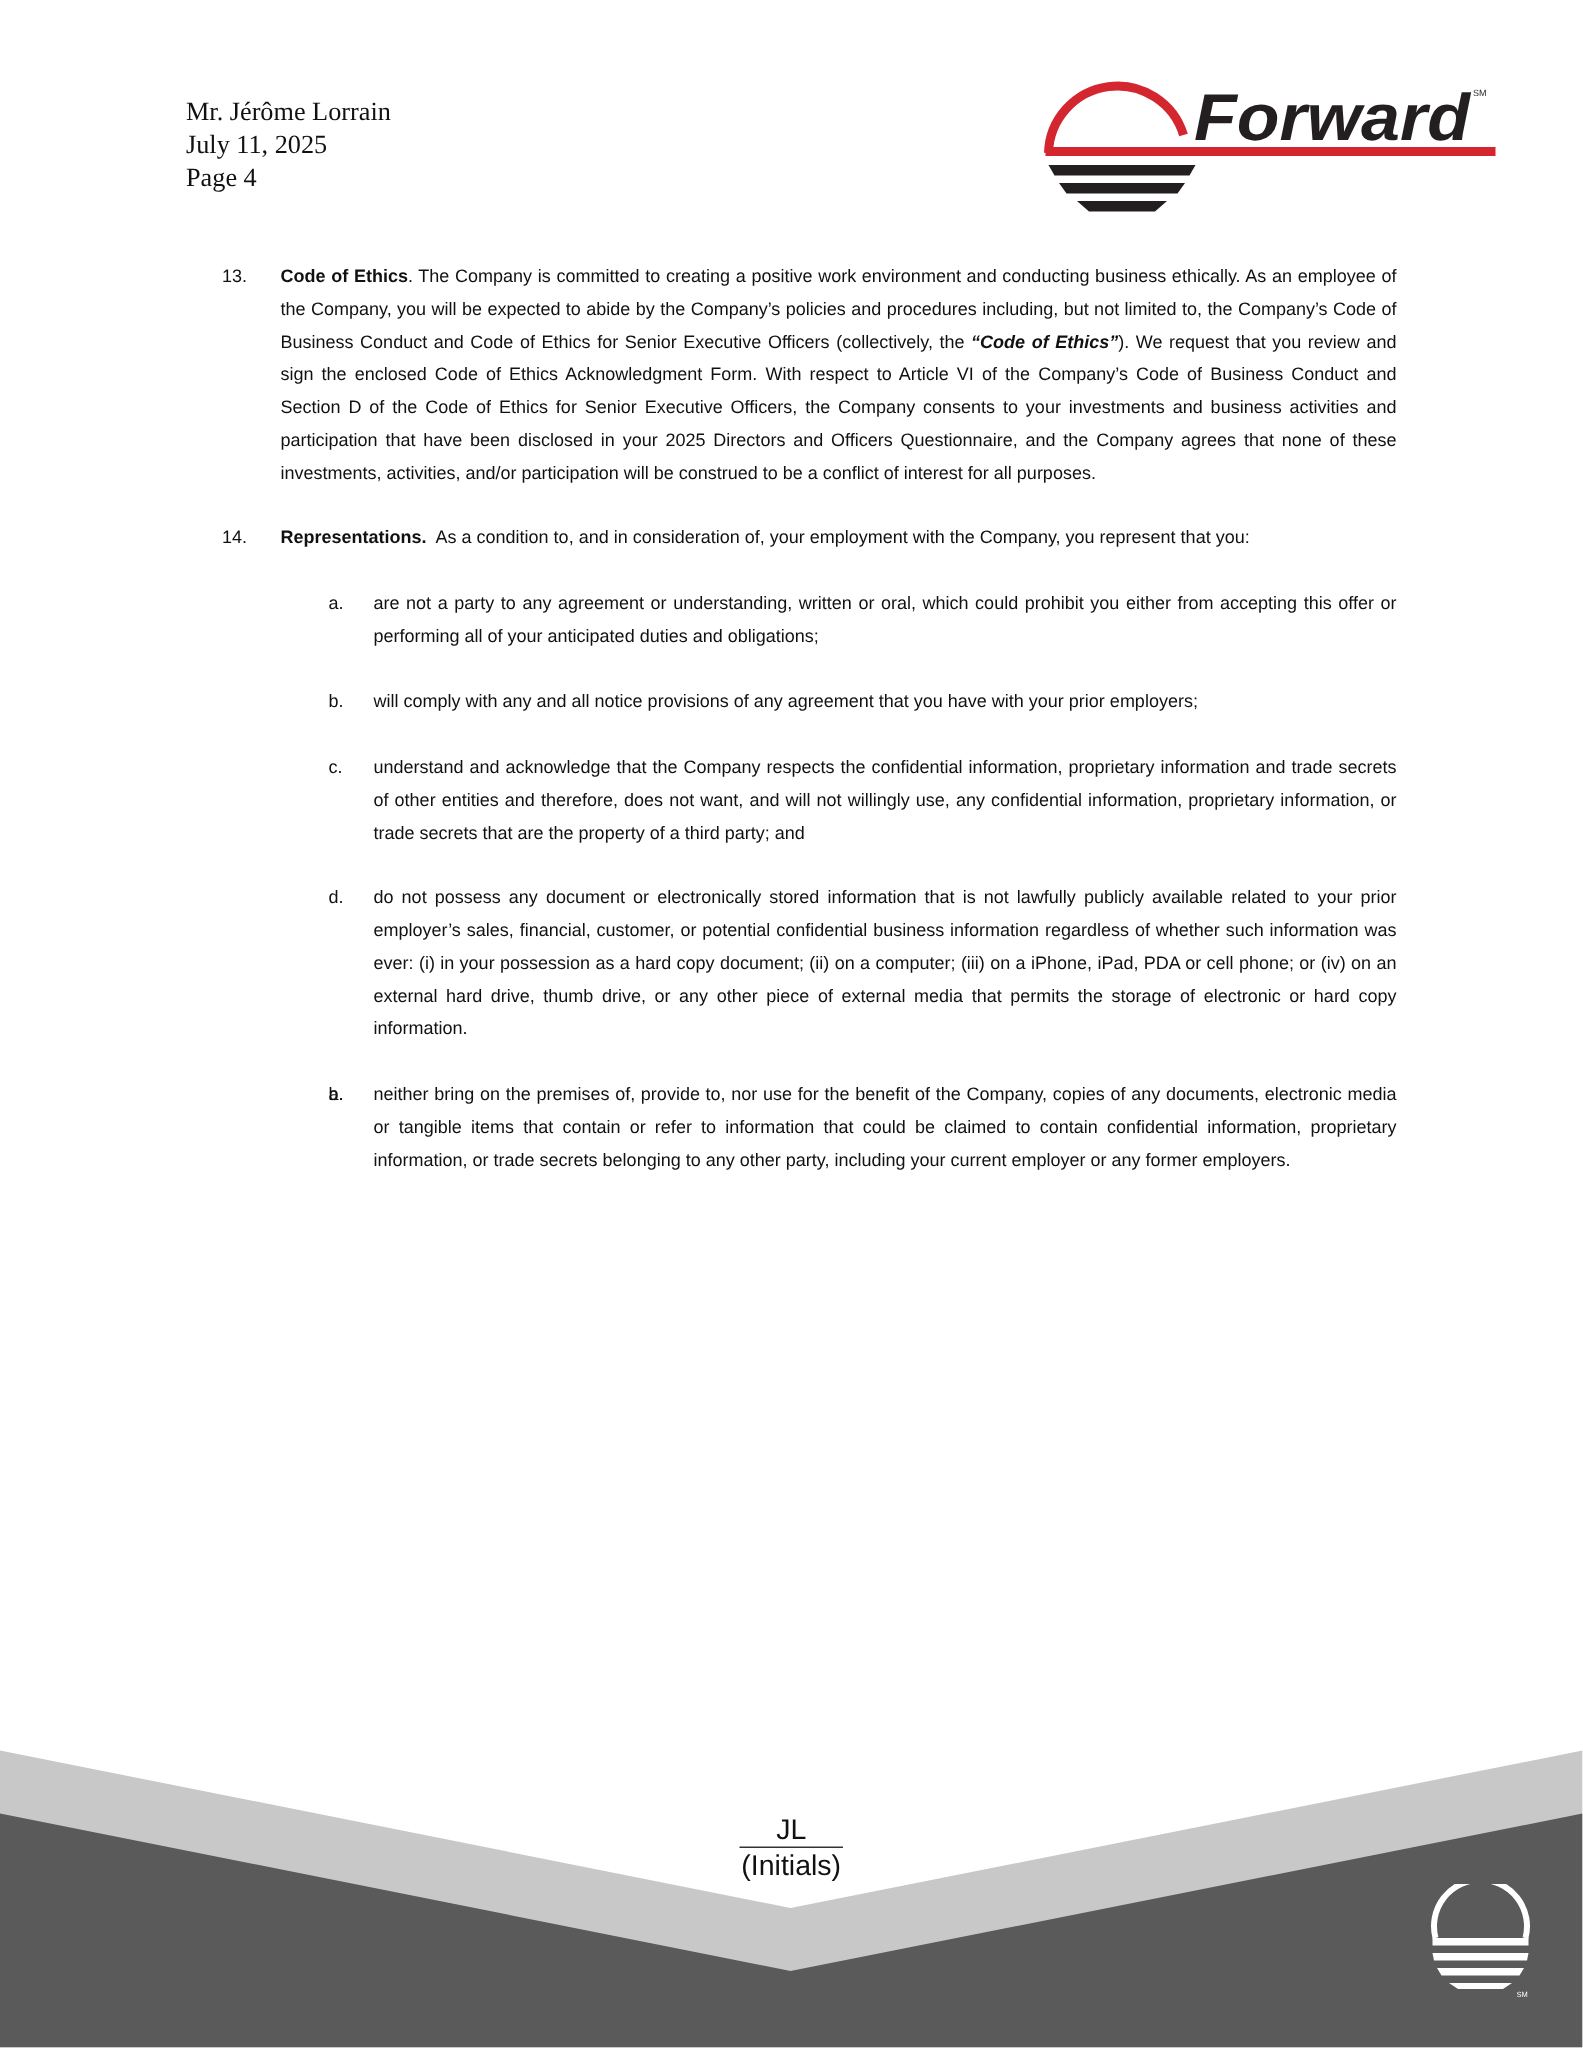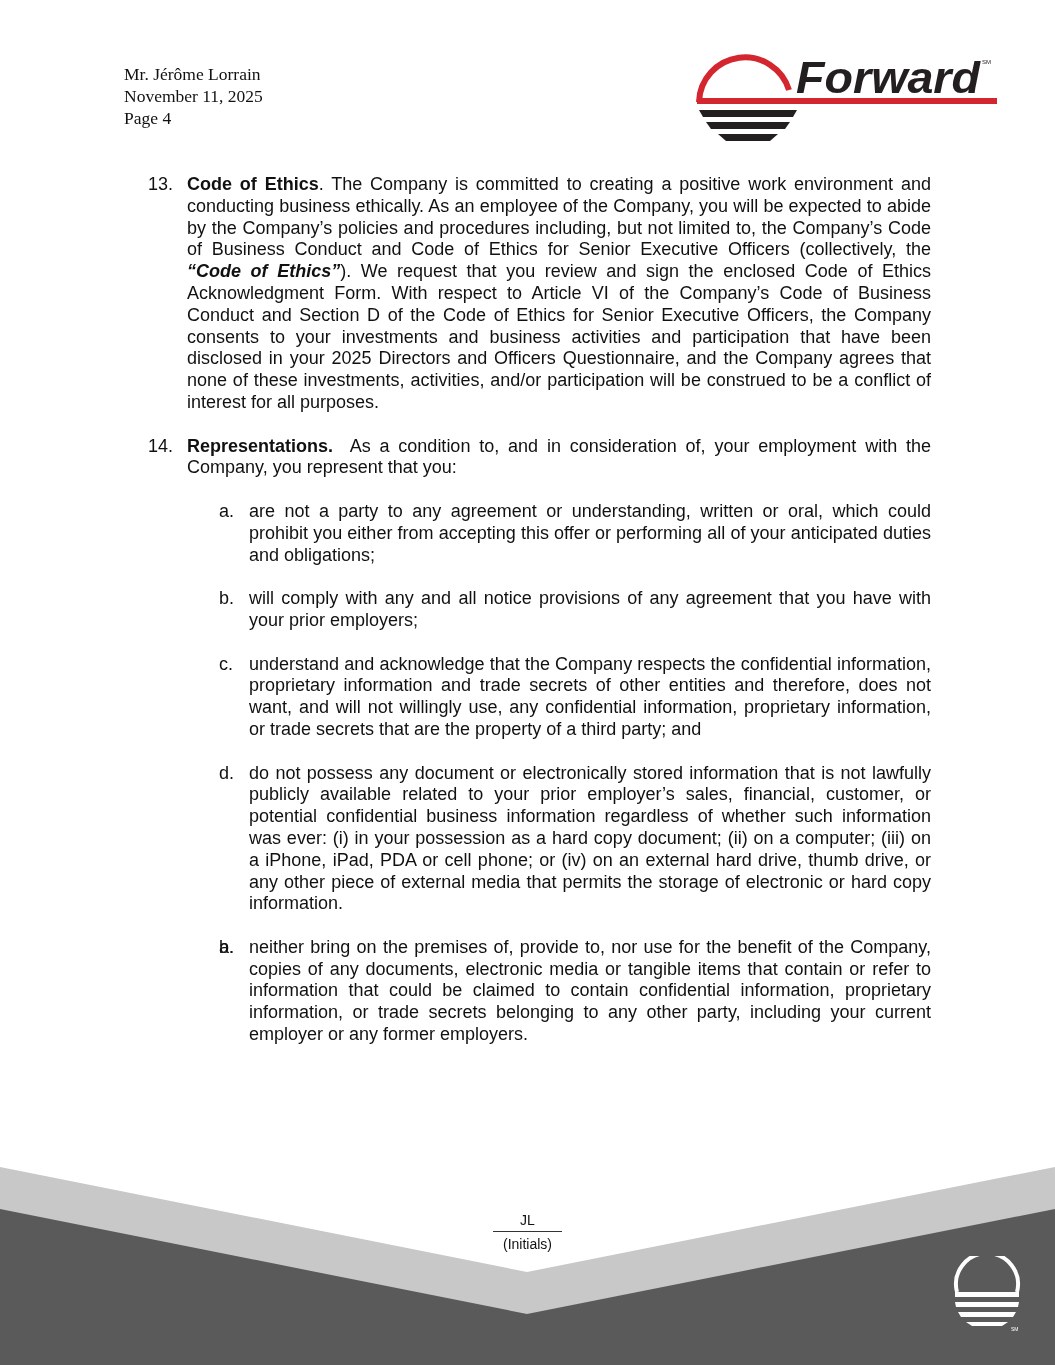--- a/index.html
+++ b/index.html
@@ -8,50 +8,50 @@
   .page { position: absolute; inset: 0; }
 
   
   .addr { position: absolute; left: 124px; top: 63px; font-size: 17.5px; line-height: 22px; font-family: Liberation Serif, serif; }
   .addr div { white-space: nowrap; }
 
   
   .logo { position: absolute; left: 690px; top: 50px; width: 320px; height: 100px; }
 
   
-  .body { position: absolute; left: 148px; top: 174px; width: 783px; font-size: 18px; line-height: 21.8px; }
+  .body { position: absolute; left: 148px; top: 174px; width: 783px; font-size: 12px; line-height: 21.8px; }
   .section { position: relative; padding-left: 39px; margin-bottom: 21.8px; text-align: justify; }
   .section .num { position: absolute; left: 0; top: 0; }
   .section .title { font-weight: bold; }
   .section .em { font-weight: bold; font-style: italic; }
   .subs { margin-top: 21.8px; }
   .sub { position: relative; padding-left: 62px; margin-left: 39px; margin-bottom: 21.8px; text-align: justify; }
   .sub .letter { position: absolute; left: 32px; top: 0; }
   .sub:last-child { margin-bottom: 0; }
 
   
   .footer { position: absolute; left: 0; top: 0; width: 1055px; height: 1365px; pointer-events: none; }
-  .initials { position: absolute; left: 490px; top: 1211px; width: 75px; text-align: center; font-size: 14px; line-height: 19px; }
+  .initials { position: absolute; left: 490px; top: 1211px; width: 75px; text-align: center; font-size: 19px; line-height: 19px; }
   .initials .val { display: block; border-bottom: 1.5px solid #333333; height: 20px; margin: 0 3px; }
   .initials .lab { display: block; margin-top: 3px; }
   .footer-mark { position: absolute; left: 948px; top: 1256px; width: 80px; height: 76px; }
 </style>
 </head>
 <body>
 
 <div class="page">
 
   <svg class="footer" viewBox="0 0 1055 1365" preserveAspectRatio="none">
     <polygon fill="#c8c8c8" points="0,1167 527,1272 1055,1167 1055,1365 0,1365"></polygon>
     <polygon fill="#5a5a5a" points="0,1209 527,1314 1055,1209 1055,1365 0,1365"></polygon>
   </svg>
 
   <div class="addr">
     <div>Mr. Jérôme Lorrain</div>
-    <div>November 11, 2025</div>
+    <div>July 11, 2025</div>
     <div>Page 4</div>
   </div>
 
   <svg class="logo" viewBox="0 0 320 100">
     <g>
 
       <path d="M9,52 A46,46 0 0 1 99,40" fill="none" stroke="#d4262e" stroke-width="6"></path>
 
       <path d="M9,52 L9,53 L305,53 L300,48 L10,48 Z" fill="#d4262e"></path>
       <rect x="7" y="48" width="300" height="6" fill="#d4262e"></rect>

